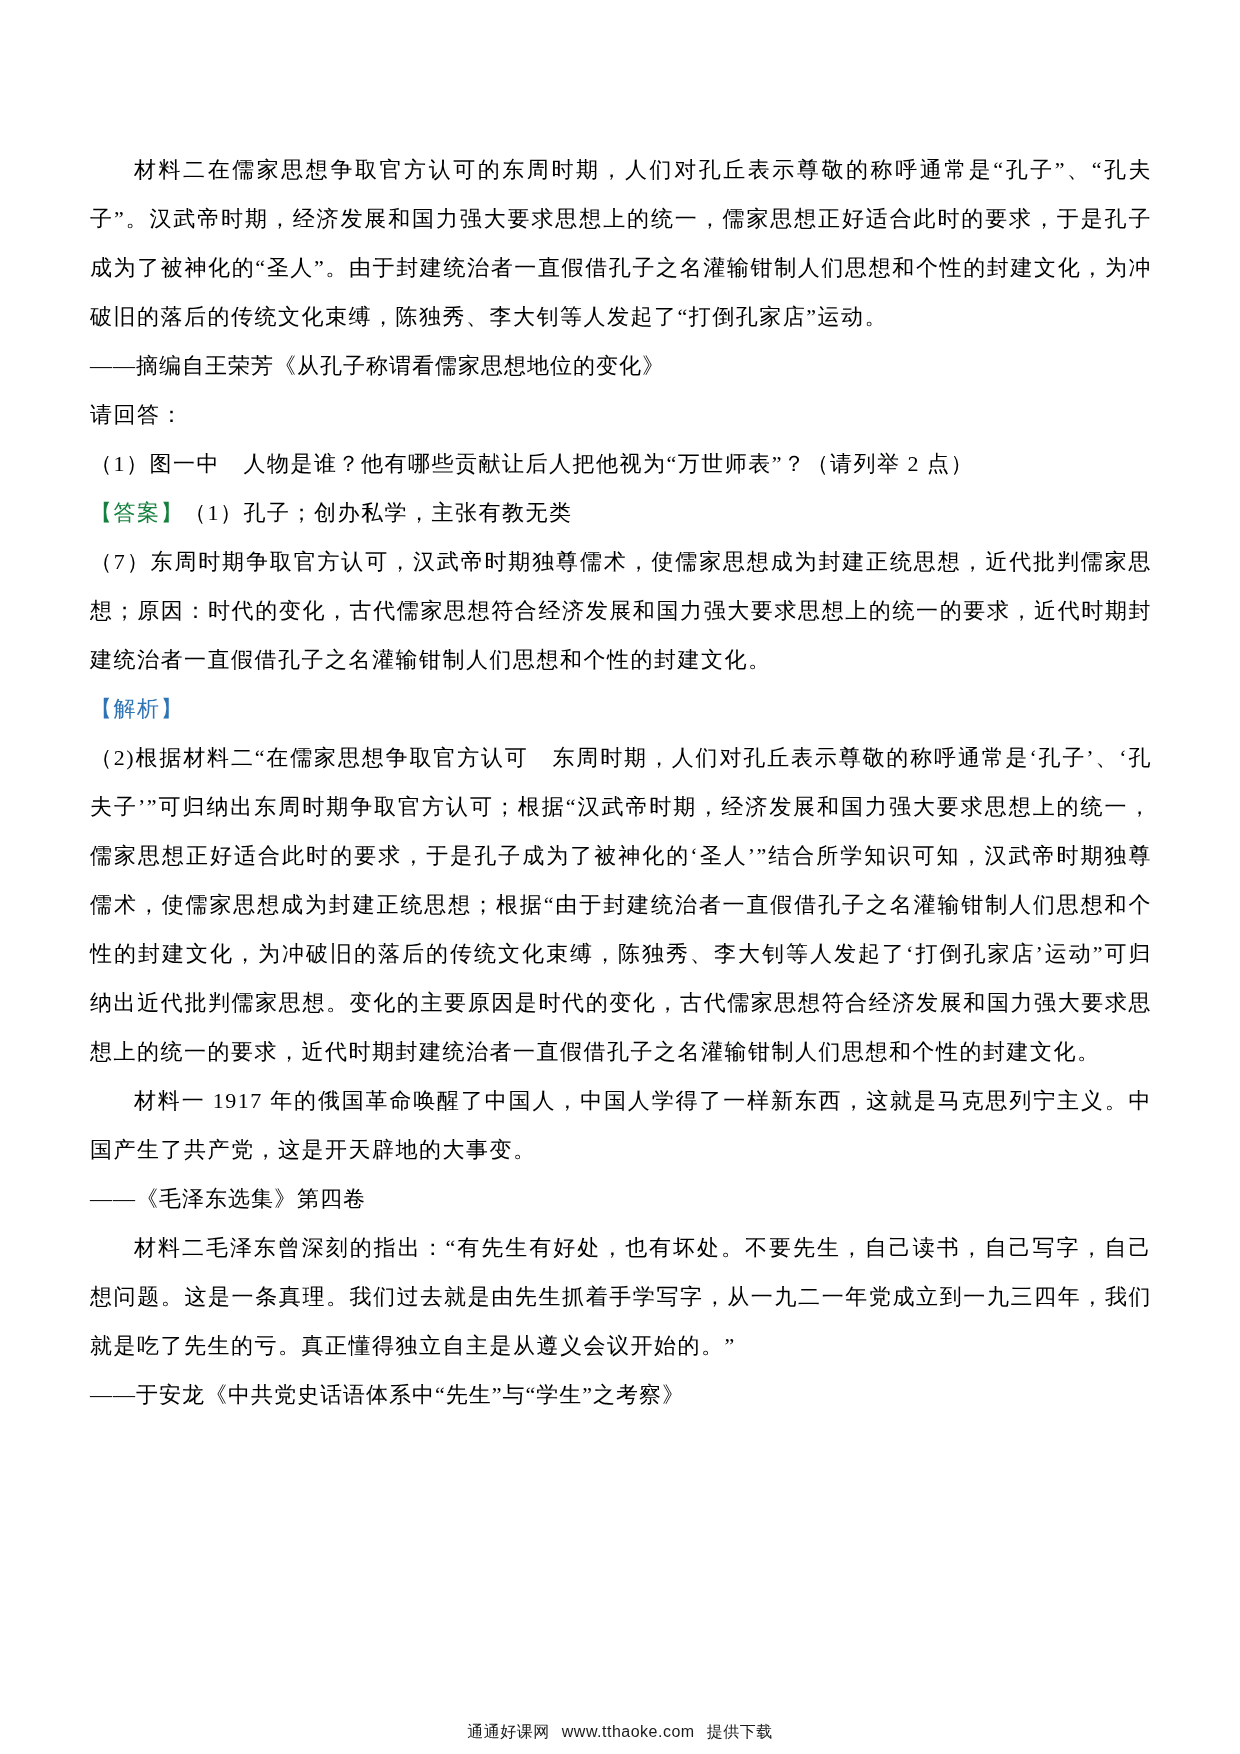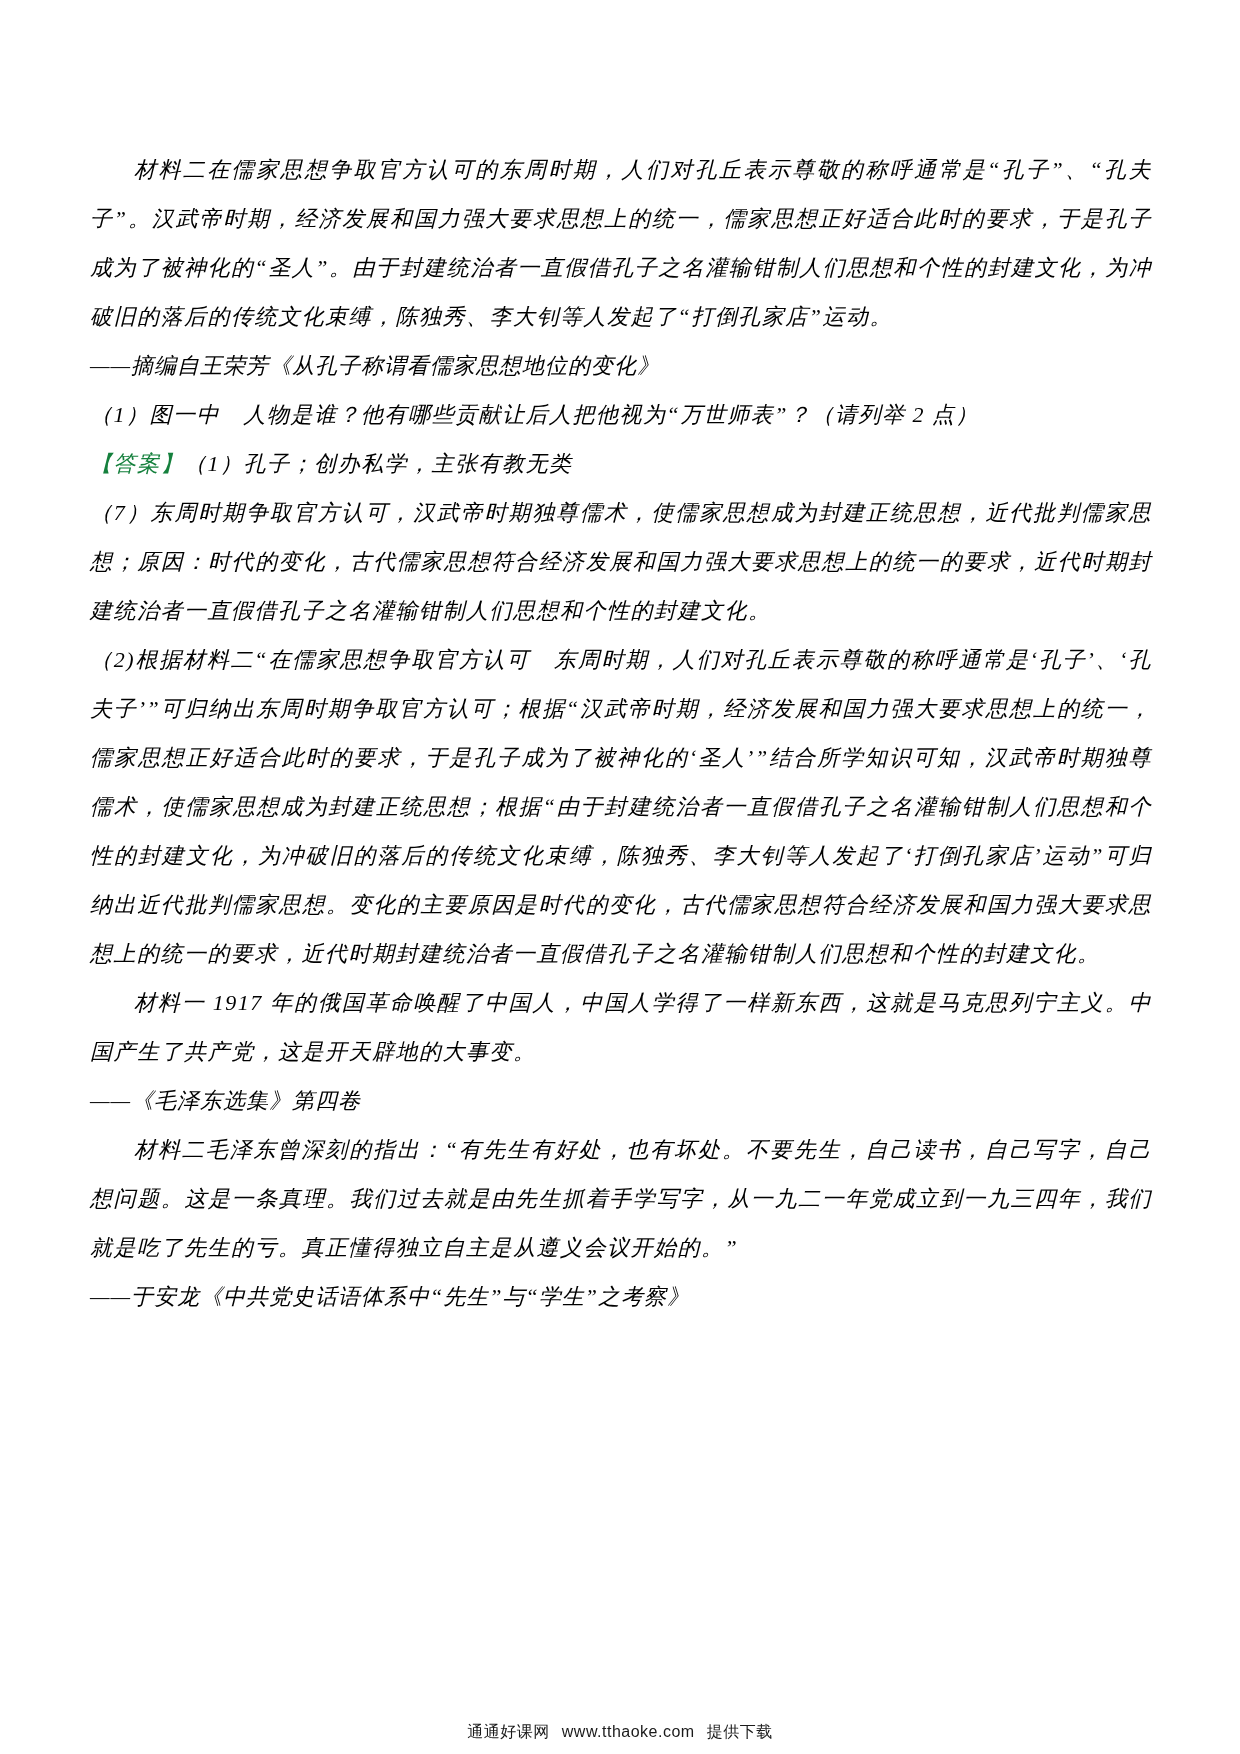--- a/index.html
+++ b/index.html
@@ -21,21 +21,20 @@
   }
   .content {
     position: absolute;
     left: 90px;
     top: 145px;
     width: 1062px;
     font-size: 22px;
     line-height: 49px;
     letter-spacing: 1.5px;
     text-align: justify;
-    font-style: italic;
   }
   .content p { margin: 0; }
   .indent { text-indent: 2em; }
   .right { text-align: left; letter-spacing: 1px; }
   .blue { color: #2e74b5; }
   .footer {
     position: absolute;
     left: 0;
     top: 1722px;
     width: 1240px;
@@ -51,28 +50,30 @@
 <body>
 
 <div class="page">
 
   <div class="content">
 
     <p class="indent">材料二在儒家思想争取官方认可的东周时期，人们对孔丘表示尊敬的称呼通常是“孔子”、“孔夫子”。汉武帝时期，经济发展和国力强大要求思想上的统一，儒家思想正好适合此时的要求，于是孔子成为了被神化的“圣人”。由于封建统治者一直假借孔子之名灌输钳制人们思想和个性的封建文化，为冲破旧的落后的传统文化束缚，陈独秀、李大钊等人发起了“打倒孔家店”运动。</p>
 
     <p class="right">——摘编自王荣芳《从孔子称谓看儒家思想地位的变化》</p>
 
+    <p>请回答：</p>
 
     <p>（1）图一中　人物是谁？他有哪些贡献让后人把他视为“万世师表”？（请列举 2 点）</p>
 
 
     <p><span class="blue" style="color: #15803d;">【答案】</span><span>（1）孔子；创办私学，主张有教无类</span></p>
 
     <p>（7）东周时期争取官方认可，汉武帝时期独尊儒术，使儒家思想成为封建正统思想，近代批判儒家思想；原因：时代的变化，古代儒家思想符合经济发展和国力强大要求思想上的统一的要求，近代时期封建统治者一直假借孔子之名灌输钳制人们思想和个性的封建文化。</p>
 
+    <p><span class="blue" style="color: rgb(46, 116, 181);">【解析】</span></p>
 
 
     <p>（2)根据材料二“在儒家思想争取官方认可　东周时期，人们对孔丘表示尊敬的称呼通常是‘孔子’、‘孔夫子’”可归纳出东周时期争取官方认可；根据“汉武帝时期，经济发展和国力强大要求思想上的统一，儒家思想正好适合此时的要求，于是孔子成为了被神化的‘圣人’”结合所学知识可知，汉武帝时期独尊儒术，使儒家思想成为封建正统思想；根据“由于封建统治者一直假借孔子之名灌输钳制人们思想和个性的封建文化，为冲破旧的落后的传统文化束缚，陈独秀、李大钊等人发起了‘打倒孔家店’运动”可归纳出近代批判儒家思想。变化的主要原因是时代的变化，古代儒家思想符合经济发展和国力强大要求思想上的统一的要求，近代时期封建统治者一直假借孔子之名灌输钳制人们思想和个性的封建文化。</p>
 
 
     <p class="indent">材料一 1917 年的俄国革命唤醒了中国人，中国人学得了一样新东西，这就是马克思列宁主义。中国产生了共产党，这是开天辟地的大事变。</p>
 
     <p class="right">——《毛泽东选集》第四卷</p>
 
     <p class="indent">材料二毛泽东曾深刻的指出：“有先生有好处，也有坏处。不要先生，自己读书，自己写字，自己想问题。这是一条真理。我们过去就是由先生抓着手学写字，从一九二一年党成立到一九三四年，我们就是吃了先生的亏。真正懂得独立自主是从遵义会议开始的。”</p>

